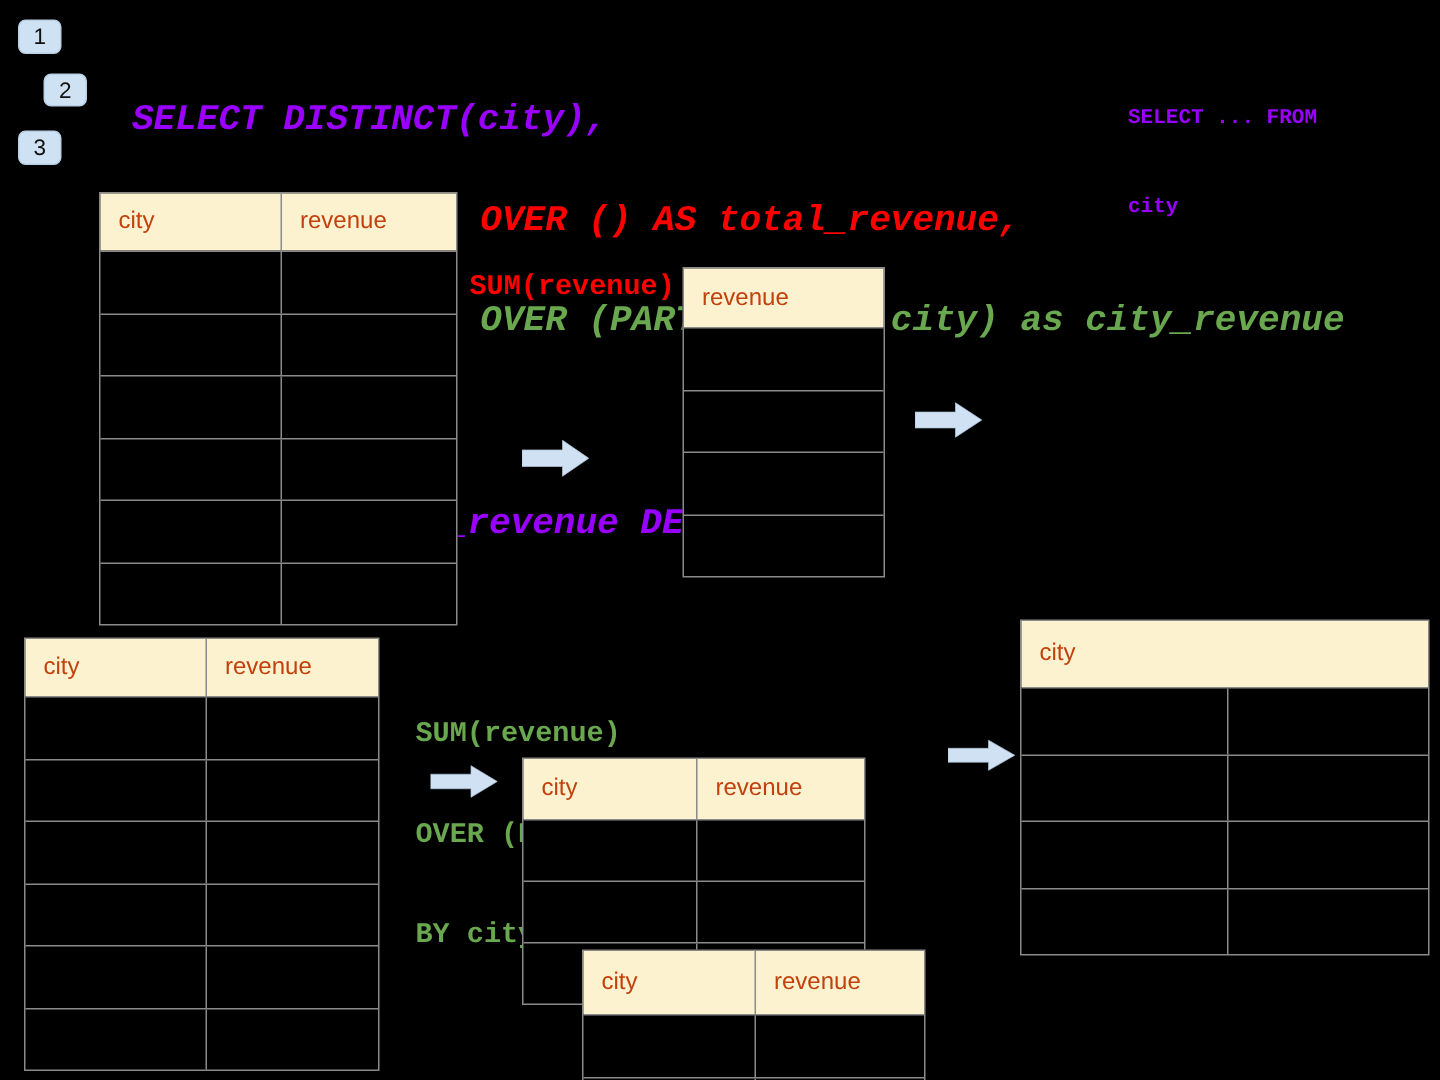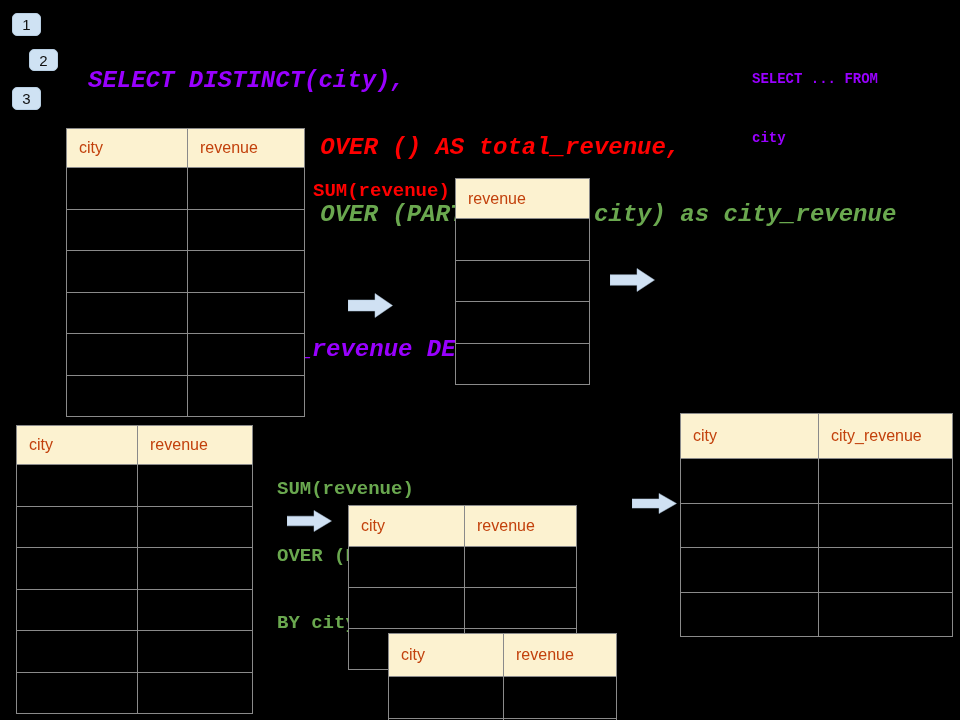--- a/index.html
+++ b/index.html
@@ -243,21 +243,20 @@
     </div>
 </div>
 
 <svg class="arrow" style="left:632px; top:493px;" width="45" height="21" viewBox="0 0 45 25" preserveAspectRatio="none">
   <polygon points="0,7 27,7 27,0.5 44.5,12.5 27,24.5 27,18 0,18"></polygon>
 </svg>
 
 <div class="table" style="left:680px; top:413px; width:273px; --c1:137px; --hh:44px; --rh:44.5px;">
   <div class="thead">
     <div class="th c1">city</div>
-    <div class="th">city_revenue</div>
   </div>
   <div class="tbody">
       <div class="tr">
         <div class="td c1"></div>
         <div class="td"></div>
       </div>
       <div class="tr">
         <div class="td c1"></div>
         <div class="td"></div>
       </div>

